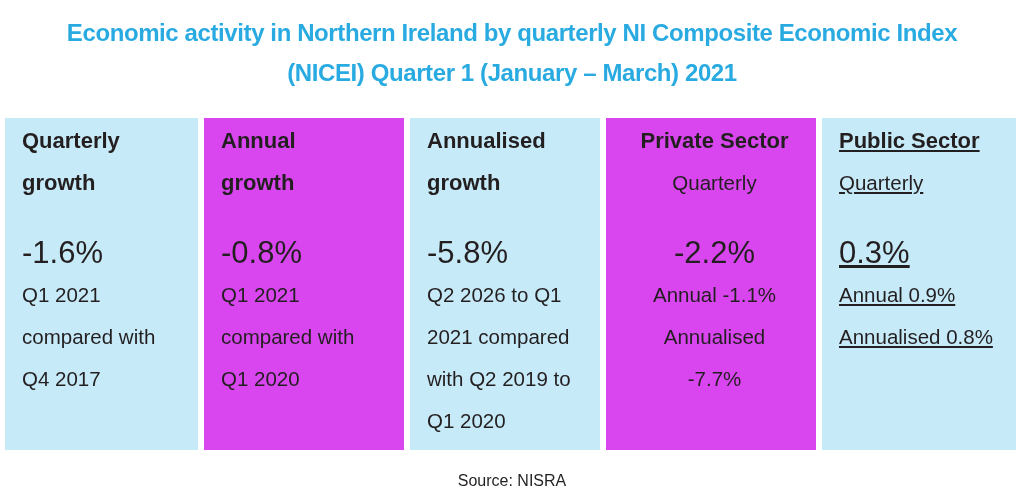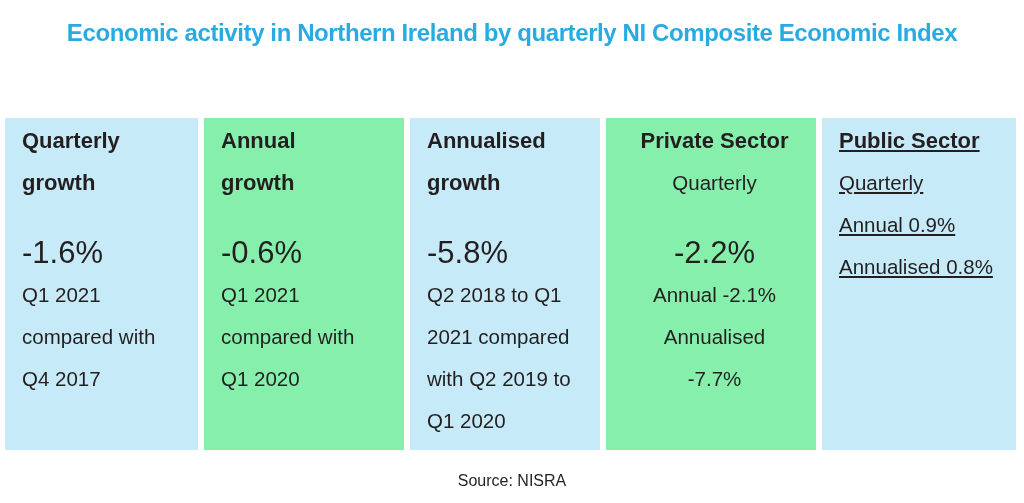--- a/index.html
+++ b/index.html
@@ -29,21 +29,21 @@
     width: 1011px; height: 384px;
     display: flex;
     gap: 6px;
   }
   .panel {
     box-sizing: border-box;
     padding: 2px 10px 0 17px;
     height: 332px;
   }
   .panel.dark  { background: #C7EAF8; }
-  .panel.light { background: #86efac; }
+  .panel.light { background: #d946ef; }
   .p1 { width: 193px; }
   .p2 { width: 200px; }
   .p3 { width: 190px; }
   .p4 { width: 210px; text-align: center; }
   .p5 { width: 194px; text-decoration: underline; }
   .line {
     font-size: 20.5px;
     line-height: 42px;
     white-space: nowrap;
   }
@@ -63,63 +63,65 @@
     font-size: 16px;
     line-height: 20px;
     color: #231F20;
   }
 </style>
 </head>
 <body>
 
 <div class="title">
   <div>Economic activity in Northern Ireland by quarterly NI Composite Economic Index</div>
+  <div>(NICEI) Quarter 1 (January – March) 2021</div>
 </div>
 
 <div class="panels">
 
   <div class="panel dark p1">
     <div class="line header">Quarterly</div>
     <div class="line header">growth</div>
     <div class="line big">-1.6%</div>
     <div class="line">Q1 2021</div>
     <div class="line">compared with</div>
     <div class="line">Q4 2017</div>
   </div>
 
   <div class="panel light p2">
     <div class="line header">Annual</div>
     <div class="line header">growth</div>
-    <div class="line big">-0.6%</div>
+    <div class="line big">-0.8%</div>
     <div class="line">Q1 2021</div>
     <div class="line">compared with</div>
     <div class="line">Q1 2020</div>
   </div>
 
   <div class="panel dark p3">
     <div class="line header">Annualised</div>
     <div class="line header">growth</div>
     <div class="line big">-5.8%</div>
-    <div class="line">Q2 2018 to Q1</div>
+    <div class="line">Q2 2026 to Q1</div>
     <div class="line">2021 compared</div>
     <div class="line">with Q2 2019 to</div>
     <div class="line">Q1 2020</div>
   </div>
 
   <div class="panel light p4">
     <div class="line header">Private Sector</div>
     <div class="line">Quarterly</div>
     <div class="line big">-2.2%</div>
-    <div class="line">Annual -2.1%</div>
+    <div class="line">Annual -1.1%</div>
     <div class="line">Annualised</div>
     <div class="line">-7.7%</div>
   </div>
 
   <div class="panel dark p5">
     <div class="line header">Public Sector</div>
     <div class="line">Quarterly</div>
+    <div class="line big">0.3%</div>
     <div class="line">Annual 0.9%</div>
     <div class="line">Annualised 0.8%</div>
   </div>
 
 </div>
 
 <div class="source">Source: NISRA</div>
 
 </body></html>

